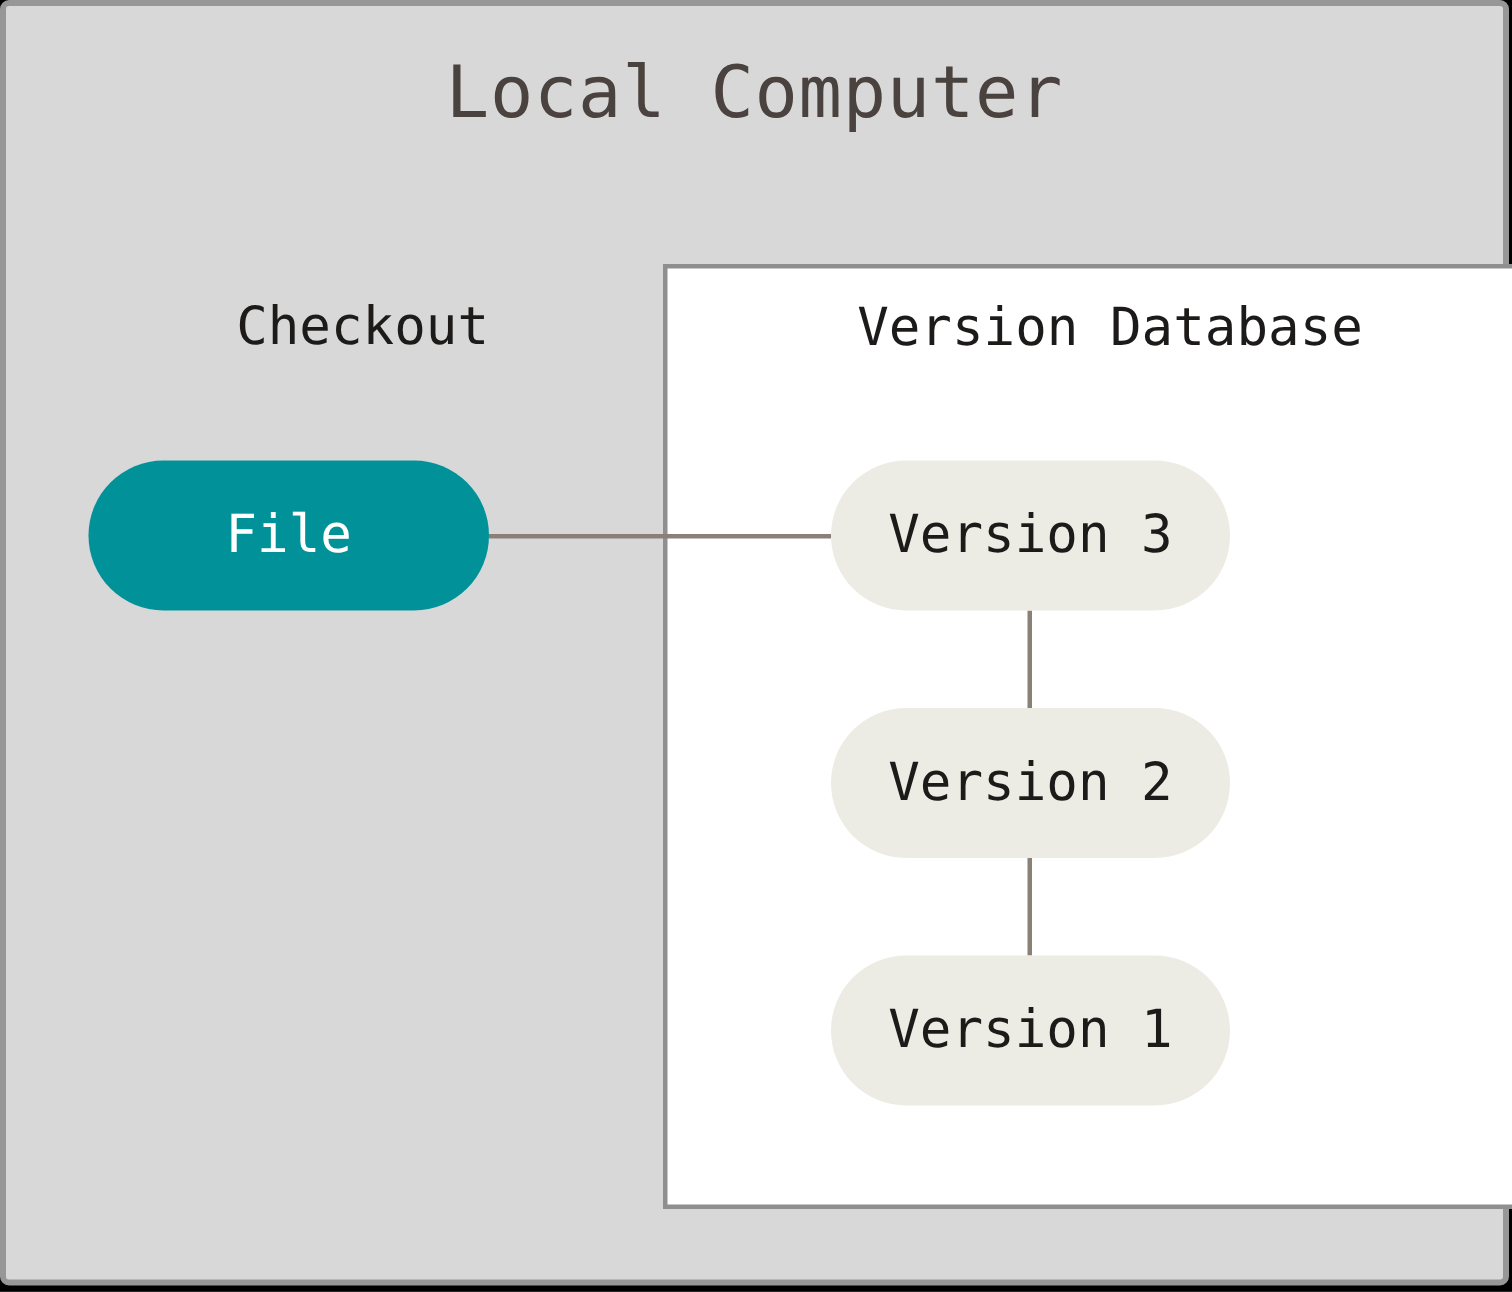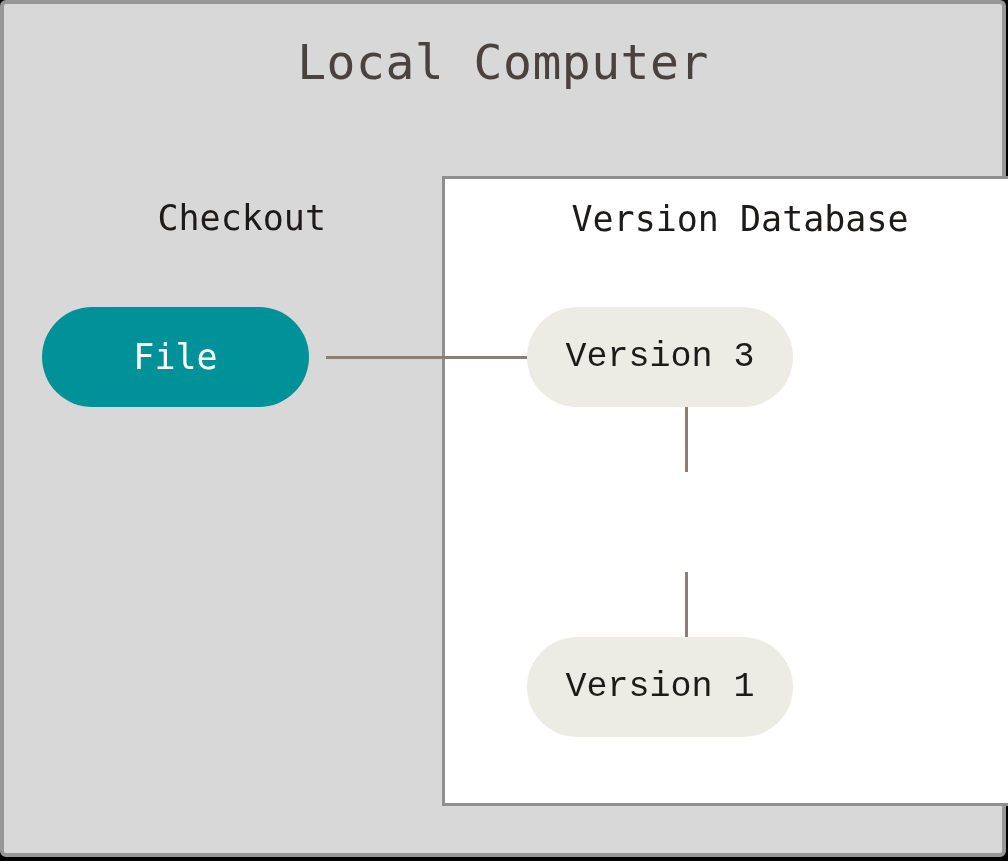--- a/index.html
+++ b/index.html
@@ -76,32 +76,31 @@
   .pill {
     position: absolute;
     height: 100px;
     border-radius: 50px;
     text-align: center;
     line-height: 100px;
     font-size: 35px;
     white-space: nowrap;
   }
   .file-pill {
-    left: 38px;
+    left: 55px;
     top: 303px;
     width: 267px;
     background: var(--accent-teal, #009199);
     color: var(--file-text, #ffffff);
   }
   .version-pill {
-    left: 523px;
+    left: 550px;
     width: 266px;
     background: var(--pill-beige, #edece4);
     color: var(--label-text, #1d1b1a);
-    font-family: Liberation Mono, monospace;
   }
   .version-pill.v3 { top: 303px; }
   .version-pill.v2 { top: 468px; }
   .version-pill.v1 { top: 633px; }
   .connector {
     position: absolute;
     background: var(--connector, #8a8076);
   }
   .connector.h-file-v3 {
     left: 322px;
@@ -137,17 +136,18 @@
         <div class="vdb-label">Version Database</div>
       </div>
 
       <div class="connector h-file-v3"></div>
       <div class="connector v-v3-v2"></div>
       <div class="connector v-v2-v1"></div>
 
       <div class="pill file-pill">File</div>
 
       <div class="pill version-pill v3">Version 3</div>
+      <div class="pill version-pill v2">Version 2</div>
       <div class="pill version-pill v1">Version 1</div>
 
     </div>
   </div>
 </div>
 
 </body></html>

